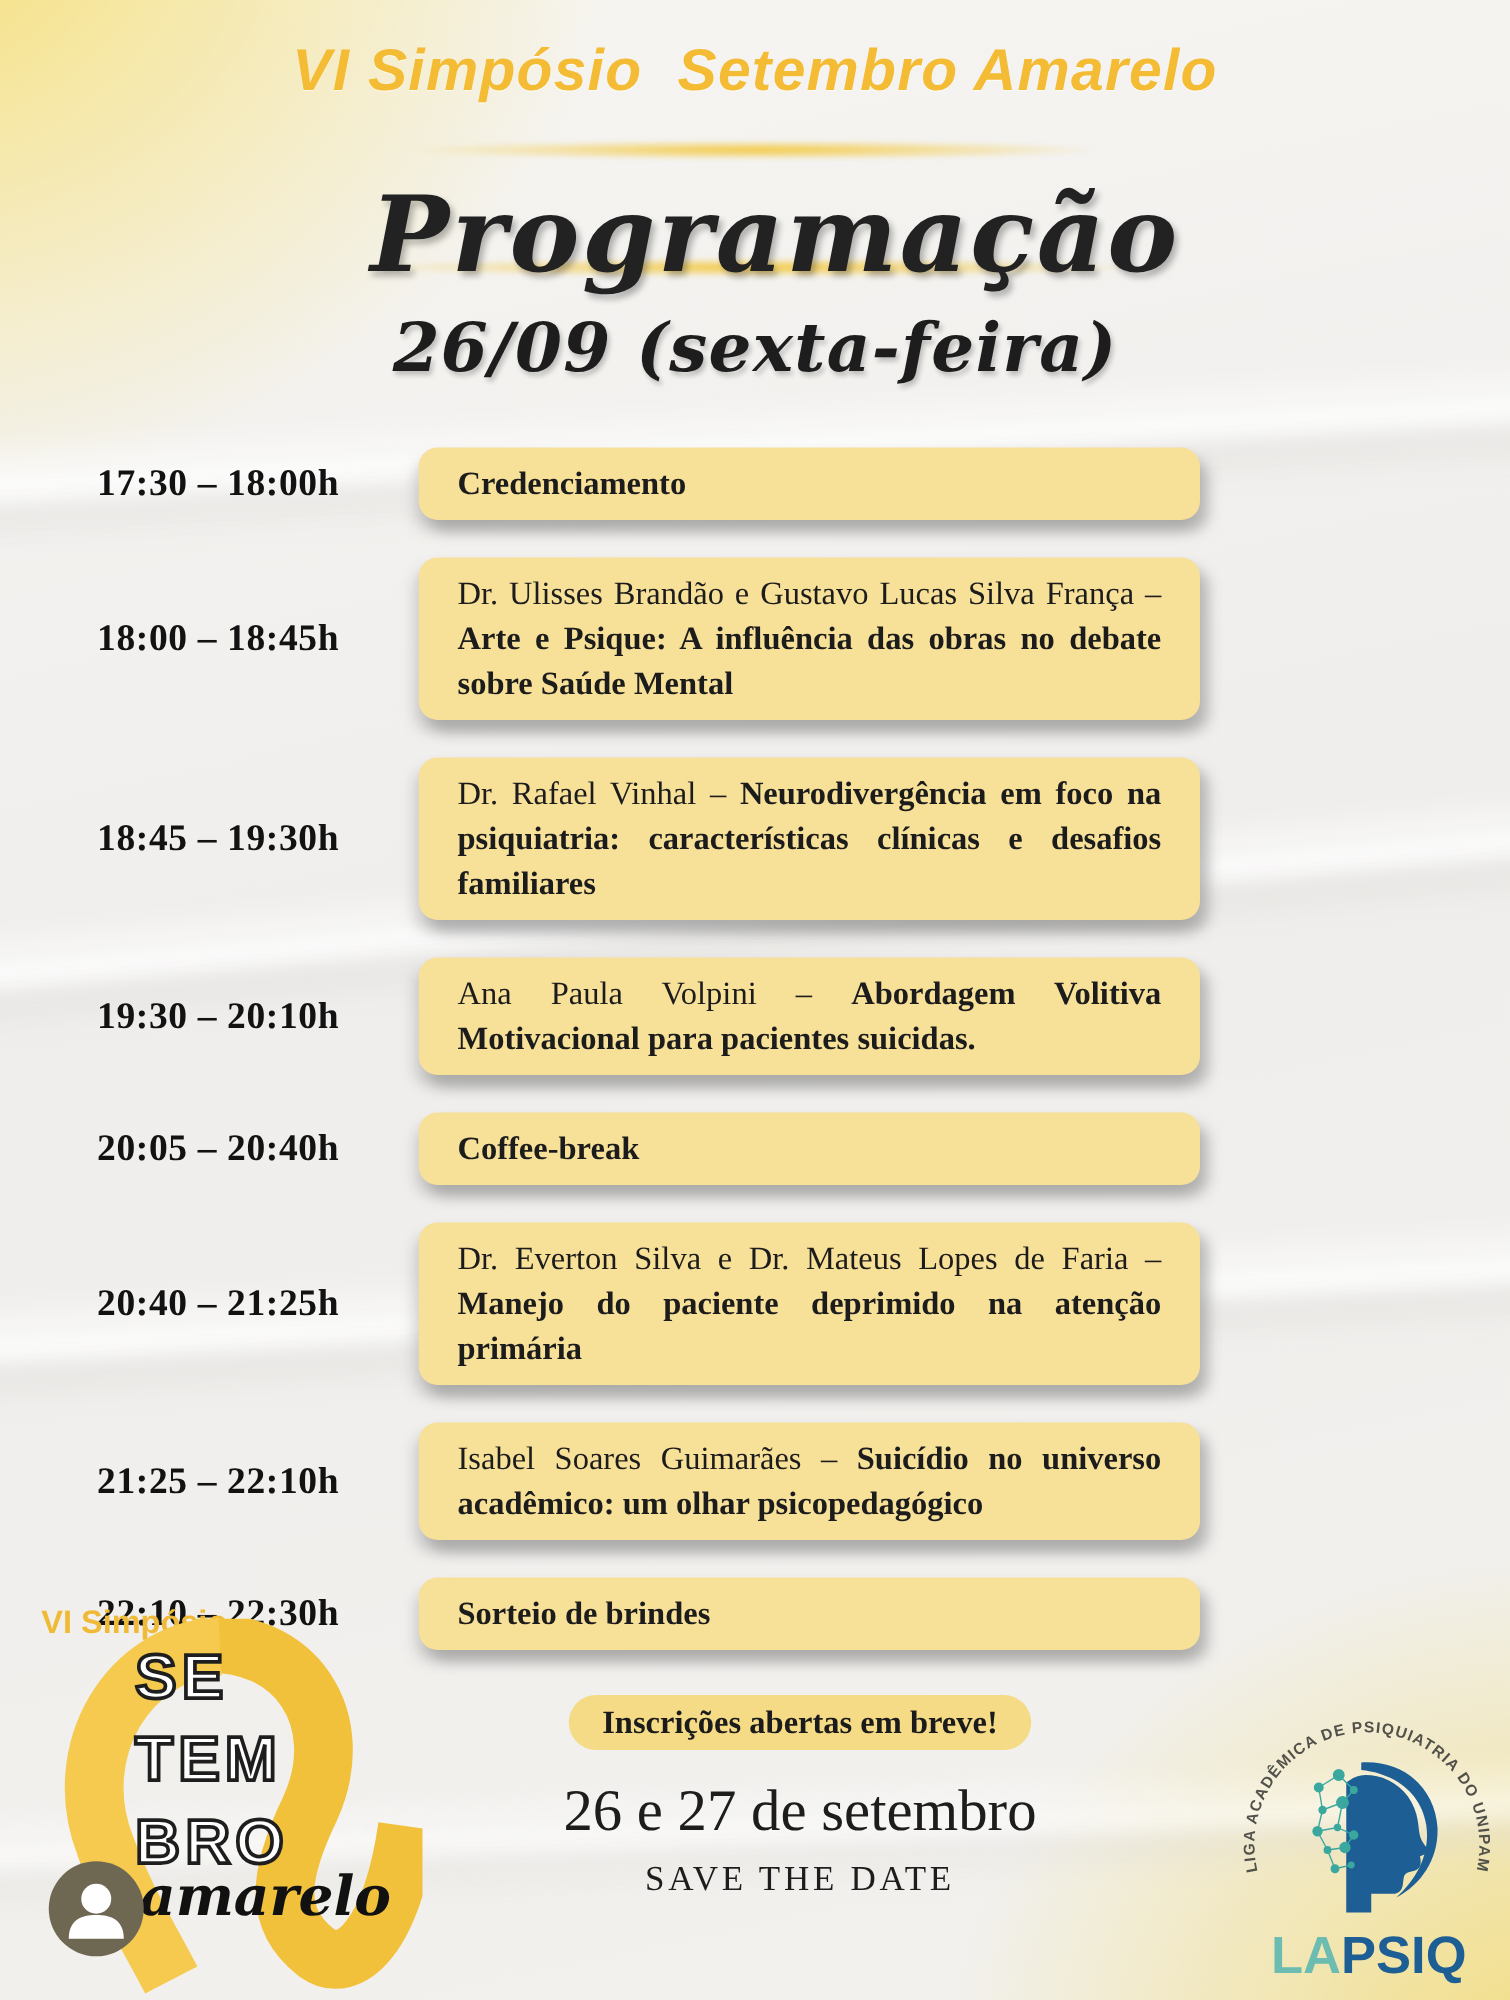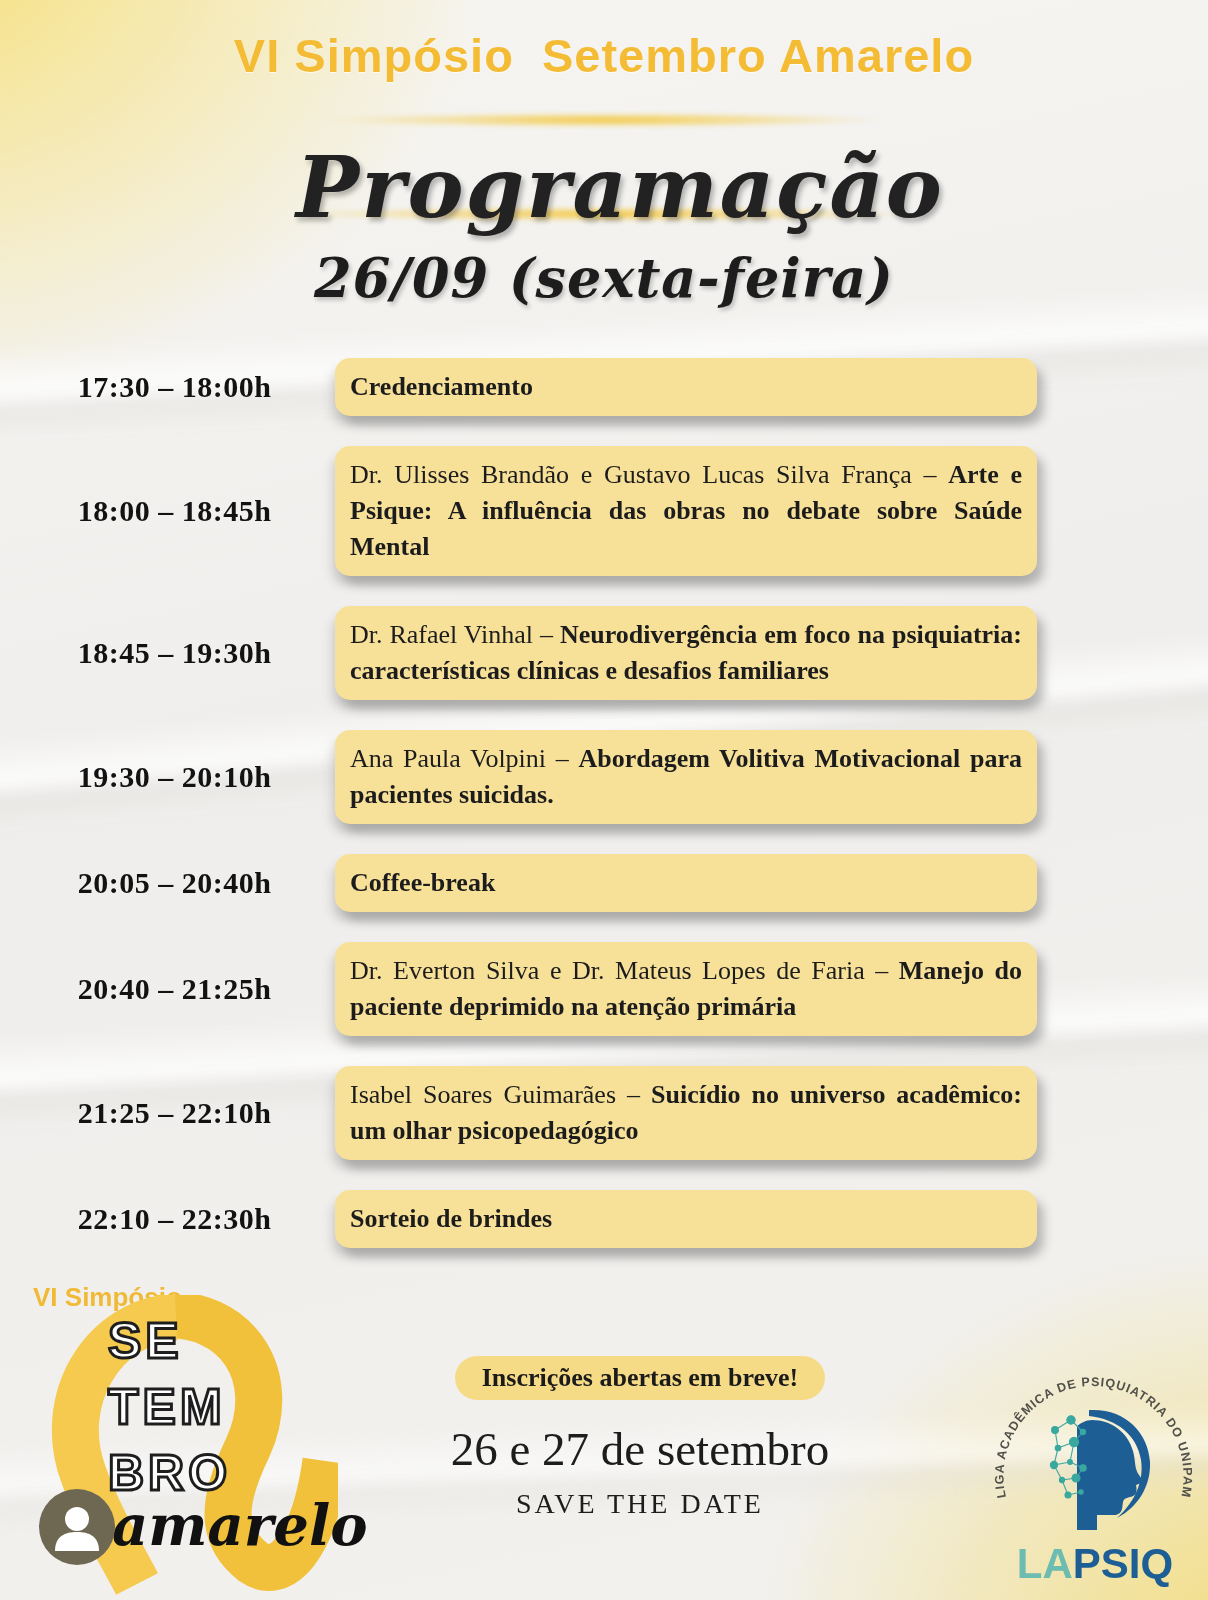--- a/index.html
+++ b/index.html
@@ -17,20 +17,21 @@
   .w1{top:320px;transform:rotate(-3deg);}
   .w2{top:688px;transform:rotate(-5deg);}
   .w3{top:1008px;transform:rotate(-3deg);}
   .w4{top:1425px;transform:rotate(-2deg);opacity:.7;}
 
   .main-title{
     position:absolute;top:28px;left:0;width:100%;text-align:center;margin:0;
     font-family:"Liberation Sans",sans-serif;font-weight:bold;font-size:47px;
     color:#f4bb35;letter-spacing:1px;white-space:pre-wrap;
     text-shadow:0 1px 0 rgba(255,255,255,0.7);
+    font-style:italic;
   }
   .streak{position:absolute;left:50%;transform:translateX(-50%);height:16px;border-radius:50%;
     background:radial-gradient(closest-side, rgba(243,198,55,0.95), rgba(243,198,55,0) 95%);
     filter:blur(2px);}
   .streak-top{top:112px;width:590px;}
   .streak-bottom{top:206px;width:660px;}
   .script-title{
     position:absolute;top:122px;left:0;width:100%;text-align:center;margin:16px;
     font-family:"DejaVu Serif",serif;font-style:italic;font-weight:bold;font-size:84px;
     color:#222;letter-spacing:2px;text-shadow:3px 4px 5px rgba(0,0,0,0.28);
@@ -38,34 +39,34 @@
   .script-date{
     position:absolute;top:246px;left:0;width:100%;text-align:center;margin:0;
     font-family:"DejaVu Serif",serif;font-style:italic;font-weight:bold;font-size:54px;
     color:#1d1d1d;letter-spacing:1px;text-shadow:2px 3px 4px rgba(0,0,0,0.22);
   }
 
   .schedule{position:absolute;top:358px;left:0;width:100%;}
   .row{display:flex;align-items:center;margin-bottom:30px;}
   .time{flex:0 0 335px;text-align:center;padding-left:14px;box-sizing:border-box;
     font-weight:bold;font-size:30px;color:#121212;letter-spacing:0.5px;}
-  .event-box{width:702px;box-sizing:border-box;background:#f7e098;border-radius:15px;
-    padding:11px 15px;font-size:26px;line-height:36px;color:#1c1c1c;text-align:justify;
+  .event-box{width:625px;box-sizing:border-box;background:#f7e098;border-radius:15px;
+    padding:11px 31px;font-size:26px;line-height:36px;color:#1c1c1c;text-align:justify;
     box-shadow:7px 9px 10px rgba(125,125,125,0.45), -4px 9px 10px rgba(125,125,125,0.25);}
   .event-box .topic{font-weight:bold;}
 
   
   .kicker{position:absolute;left:33px;top:1282px;font-family:"Liberation Sans",sans-serif;
     font-weight:bold;font-size:26px;color:#f0ba36;}
   .ribbon-svg{position:absolute;left:8px;top:1295px;}
   .outline-word{position:absolute;left:108px;top:1308px;font-family:"Liberation Sans",sans-serif;
     font-weight:bold;font-size:50px;line-height:66px;letter-spacing:4px;color:#ffffff;
     -webkit-text-stroke:3px #1e1e1e;}
   .script-amarelo{position:absolute;left:112px;top:1492px;font-family:"DejaVu Serif",serif;
-    font-style:italic;font-weight:bold;font-size:56px;color:#111;}
+    font-style:italic;font-weight:bold;font-size:44px;color:#111;}
   .avatar{position:absolute;left:39px;top:1489px;width:76px;height:76px;border-radius:50%;
     background:#6e6853;display:flex;align-items:center;justify-content:center;}
 
   
   .footer-center{position:absolute;left:380px;top:1356px;width:520px;text-align:center;}
   .pill{display:inline-block;background:#f6db86;border-radius:28px;padding:7px 27px;
     font-weight:bold;font-size:26px;color:#1b1b1b;}
   .dates-line{margin-top:22px;font-size:47px;color:#1d1d1d;}
   .save-line{margin-top:12px;font-size:28px;letter-spacing:3px;color:#1d1d1d;}
 

